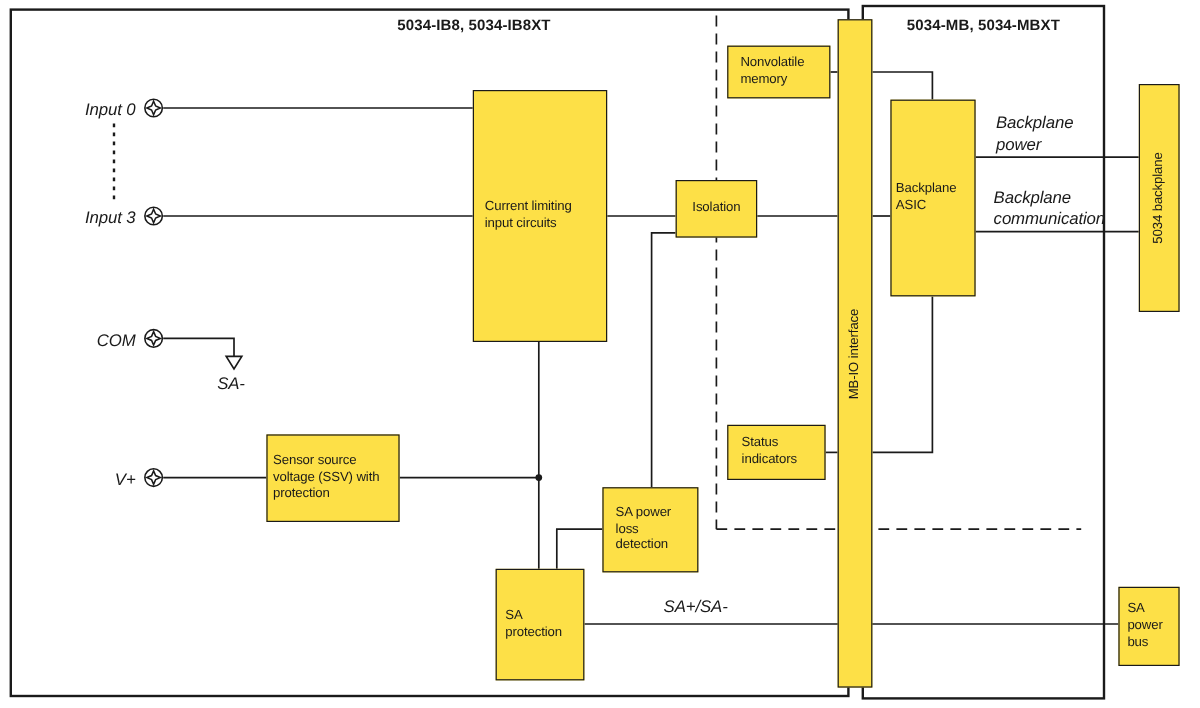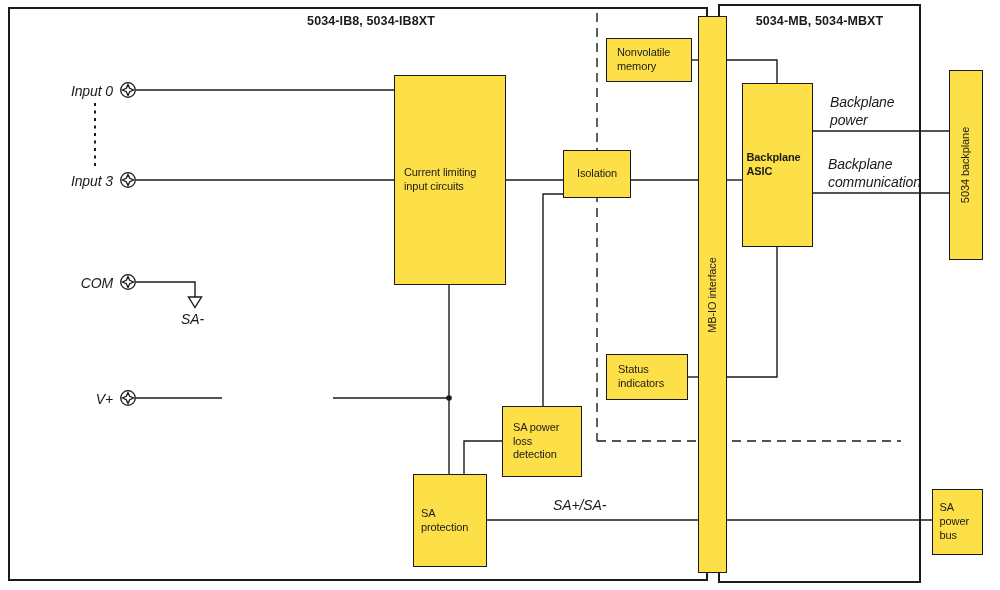--- a/index.html
+++ b/index.html
@@ -105,28 +105,31 @@
   </div>
 
   <div class="box" style="left:563px; top:150px; width:68px; height:48px;">
     <span>Isolation</span>
   </div>
 
   <div class="box" style="left:606px; top:38px; width:86px; height:44px;">
     <span style="width:64px;">Nonvolatile memory</span>
   </div>
 
-  <div class="box" style="left:742px; top:83px; width:71px; height:164px;font-weight:bold;">
+  <div class="box" style="left:742px; top:83px; width:71px; height:164px;">
     <span style="width:62px;">Backplane ASIC</span>
   </div>
 
   <div class="box" style="left:606px; top:354px; width:82px; height:46px;">
     <span style="width:58px;">Status indicators</span>
   </div>
 
+  <div class="box" style="left:222px; top:362px; width:111px; height:73px;">
+    <span style="width:100px;">Sensor source voltage (SSV) with protection</span>
+  </div>
 
   <div class="box" style="left:502px; top:406px; width:80px; height:71px;">
     <span style="width:58px;">SA power loss detection</span>
   </div>
 
   <div class="box" style="left:413px; top:474px; width:74px; height:93px;">
     <span style="width:58px;">SA protection</span>
   </div>
 
   <div class="box" style="left:949px; top:70px; width:34px; height:190px;">
@@ -134,21 +137,21 @@
   </div>
 
   <div class="box" style="left:932px; top:489px; width:51px; height:66px;">
     <span style="width:36px;">SA power bus</span>
   </div>
 
   <div class="box bar" style="left:698px; top:16px; width:29px; height:557px;">
     <span class="vtext">MB-IO interface</span>
   </div>
 
-  <div class="title" style="left:0; top:14px; width:700px;padding-left:21px;">5034-IB8, 5034-IB8XT</div>
+  <div class="title" style="left:24px; top:14px; width:700px;padding-left:21px;">5034-IB8, 5034-IB8XT</div>
   <div class="title" style="left:718px; top:14px; width:203px;">5034-MB, 5034-MBXT</div>
 
   <div class="lbl right" style="left:55px; top:83px; width:58px;">Input 0</div>
   <div class="lbl right" style="left:55px; top:173px; width:58px;">Input 3</div>
   <div class="lbl right" style="left:55px; top:275px; width:58px;">COM</div>
   <div class="lbl right" style="left:55px; top:391px; width:58px;">V+</div>
 
   <div class="lbl center" style="left:181px; top:311px; width:30px;">SA-</div>
   <div class="lbl center" style="left:553px; top:497px; width:64px;">SA+/SA-</div>
   <div class="lbl center" style="left:830px; top:94px; width:70px;">Backplane power</div>

